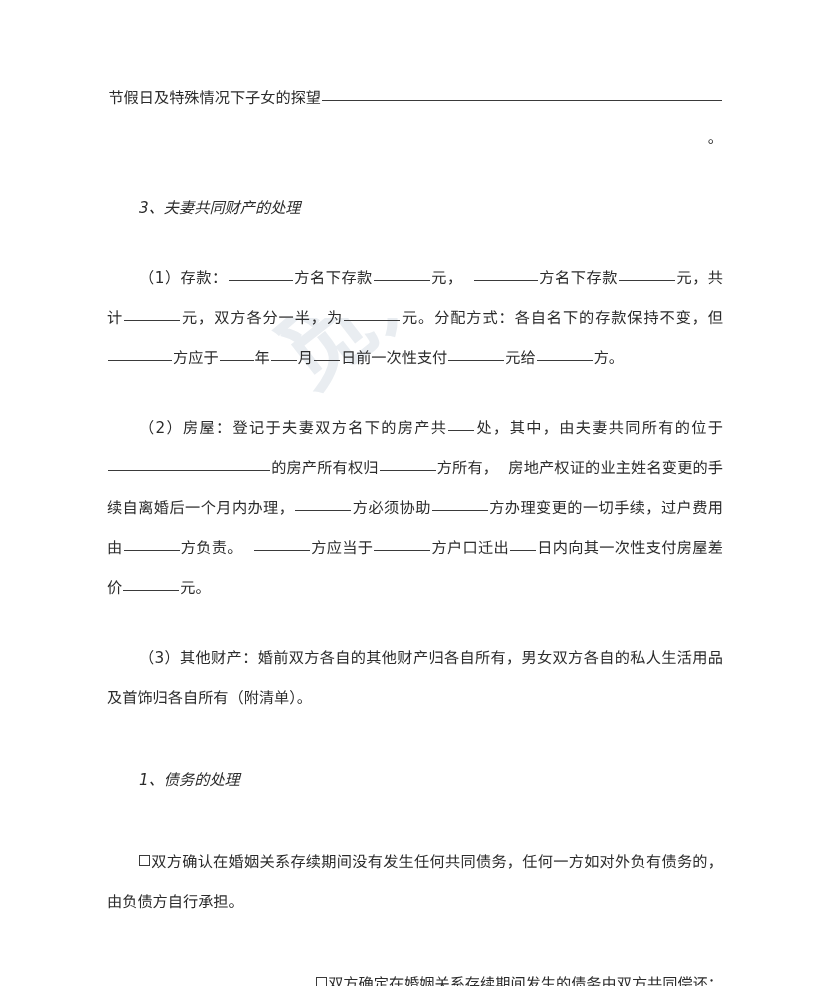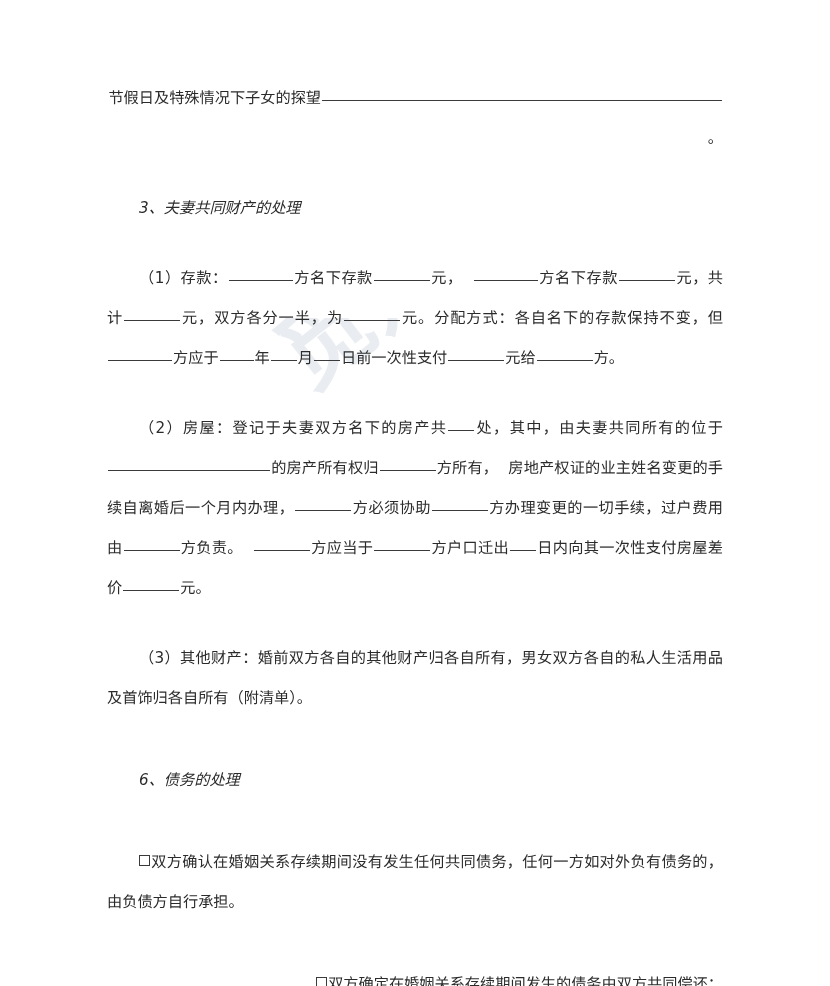--- a/index.html
+++ b/index.html
@@ -133,21 +133,21 @@
     <div class="gap-md"></div>
 
     <p class="para indent"><span>（2）房屋：</span><span>登记于夫妻双方名下的房产共</span><span class="blank b-xs"></span><span>处，其中，由夫妻共同所有的位于</span><span class="blank b-xl"></span><span>的房产所有权归</span><span class="blank b-md"></span><span>方所有，</span><span class="sp-wide"></span><span>房地产权证的业主姓名变更的手续自离婚后一个月内办理，</span><span class="blank b-md"></span><span>方必须协助</span><span class="blank b-md"></span><span>方办理变更的一切手续，过户费用由</span><span class="blank b-md"></span><span>方负责。</span><span class="sp-wide"></span><span class="blank b-md"></span><span>方应当于</span><span class="blank b-md"></span><span>方户口迁出</span><span class="blank b-xs"></span><span>日内向其一次性支付房屋差价</span><span class="blank b-md"></span><span>元。</span></p>
 
     <div class="gap-md"></div>
 
     <p class="para indent"><span>（3）其他财产：</span><span>婚前双方各自的其他财产归各自所有，男女双方各自的私人生活用品及首饰归各自所有（附清单）。</span></p>
 
     <div class="gap-lg"></div>
 
-    <p class="para heading">6、债务的处理</p>
+    <p class="para heading">1、债务的处理</p>
 
     <div class="gap-lg"></div>
 
     <p class="para indent"><span class="checkbox-glyph"></span><span>双方确认在婚姻关系存续期间没有发生任何共同债务，任何一方如对外负有债务的，由负债方自行承担。</span></p>
 
     <div class="gap-lg"></div>
 
     <p class="para indent no-just"><span class="checkbox-glyph"></span><span>双方确定在婚姻关系存续期间发生的债务由双方共同偿还：</span></p>
 
   </div>

